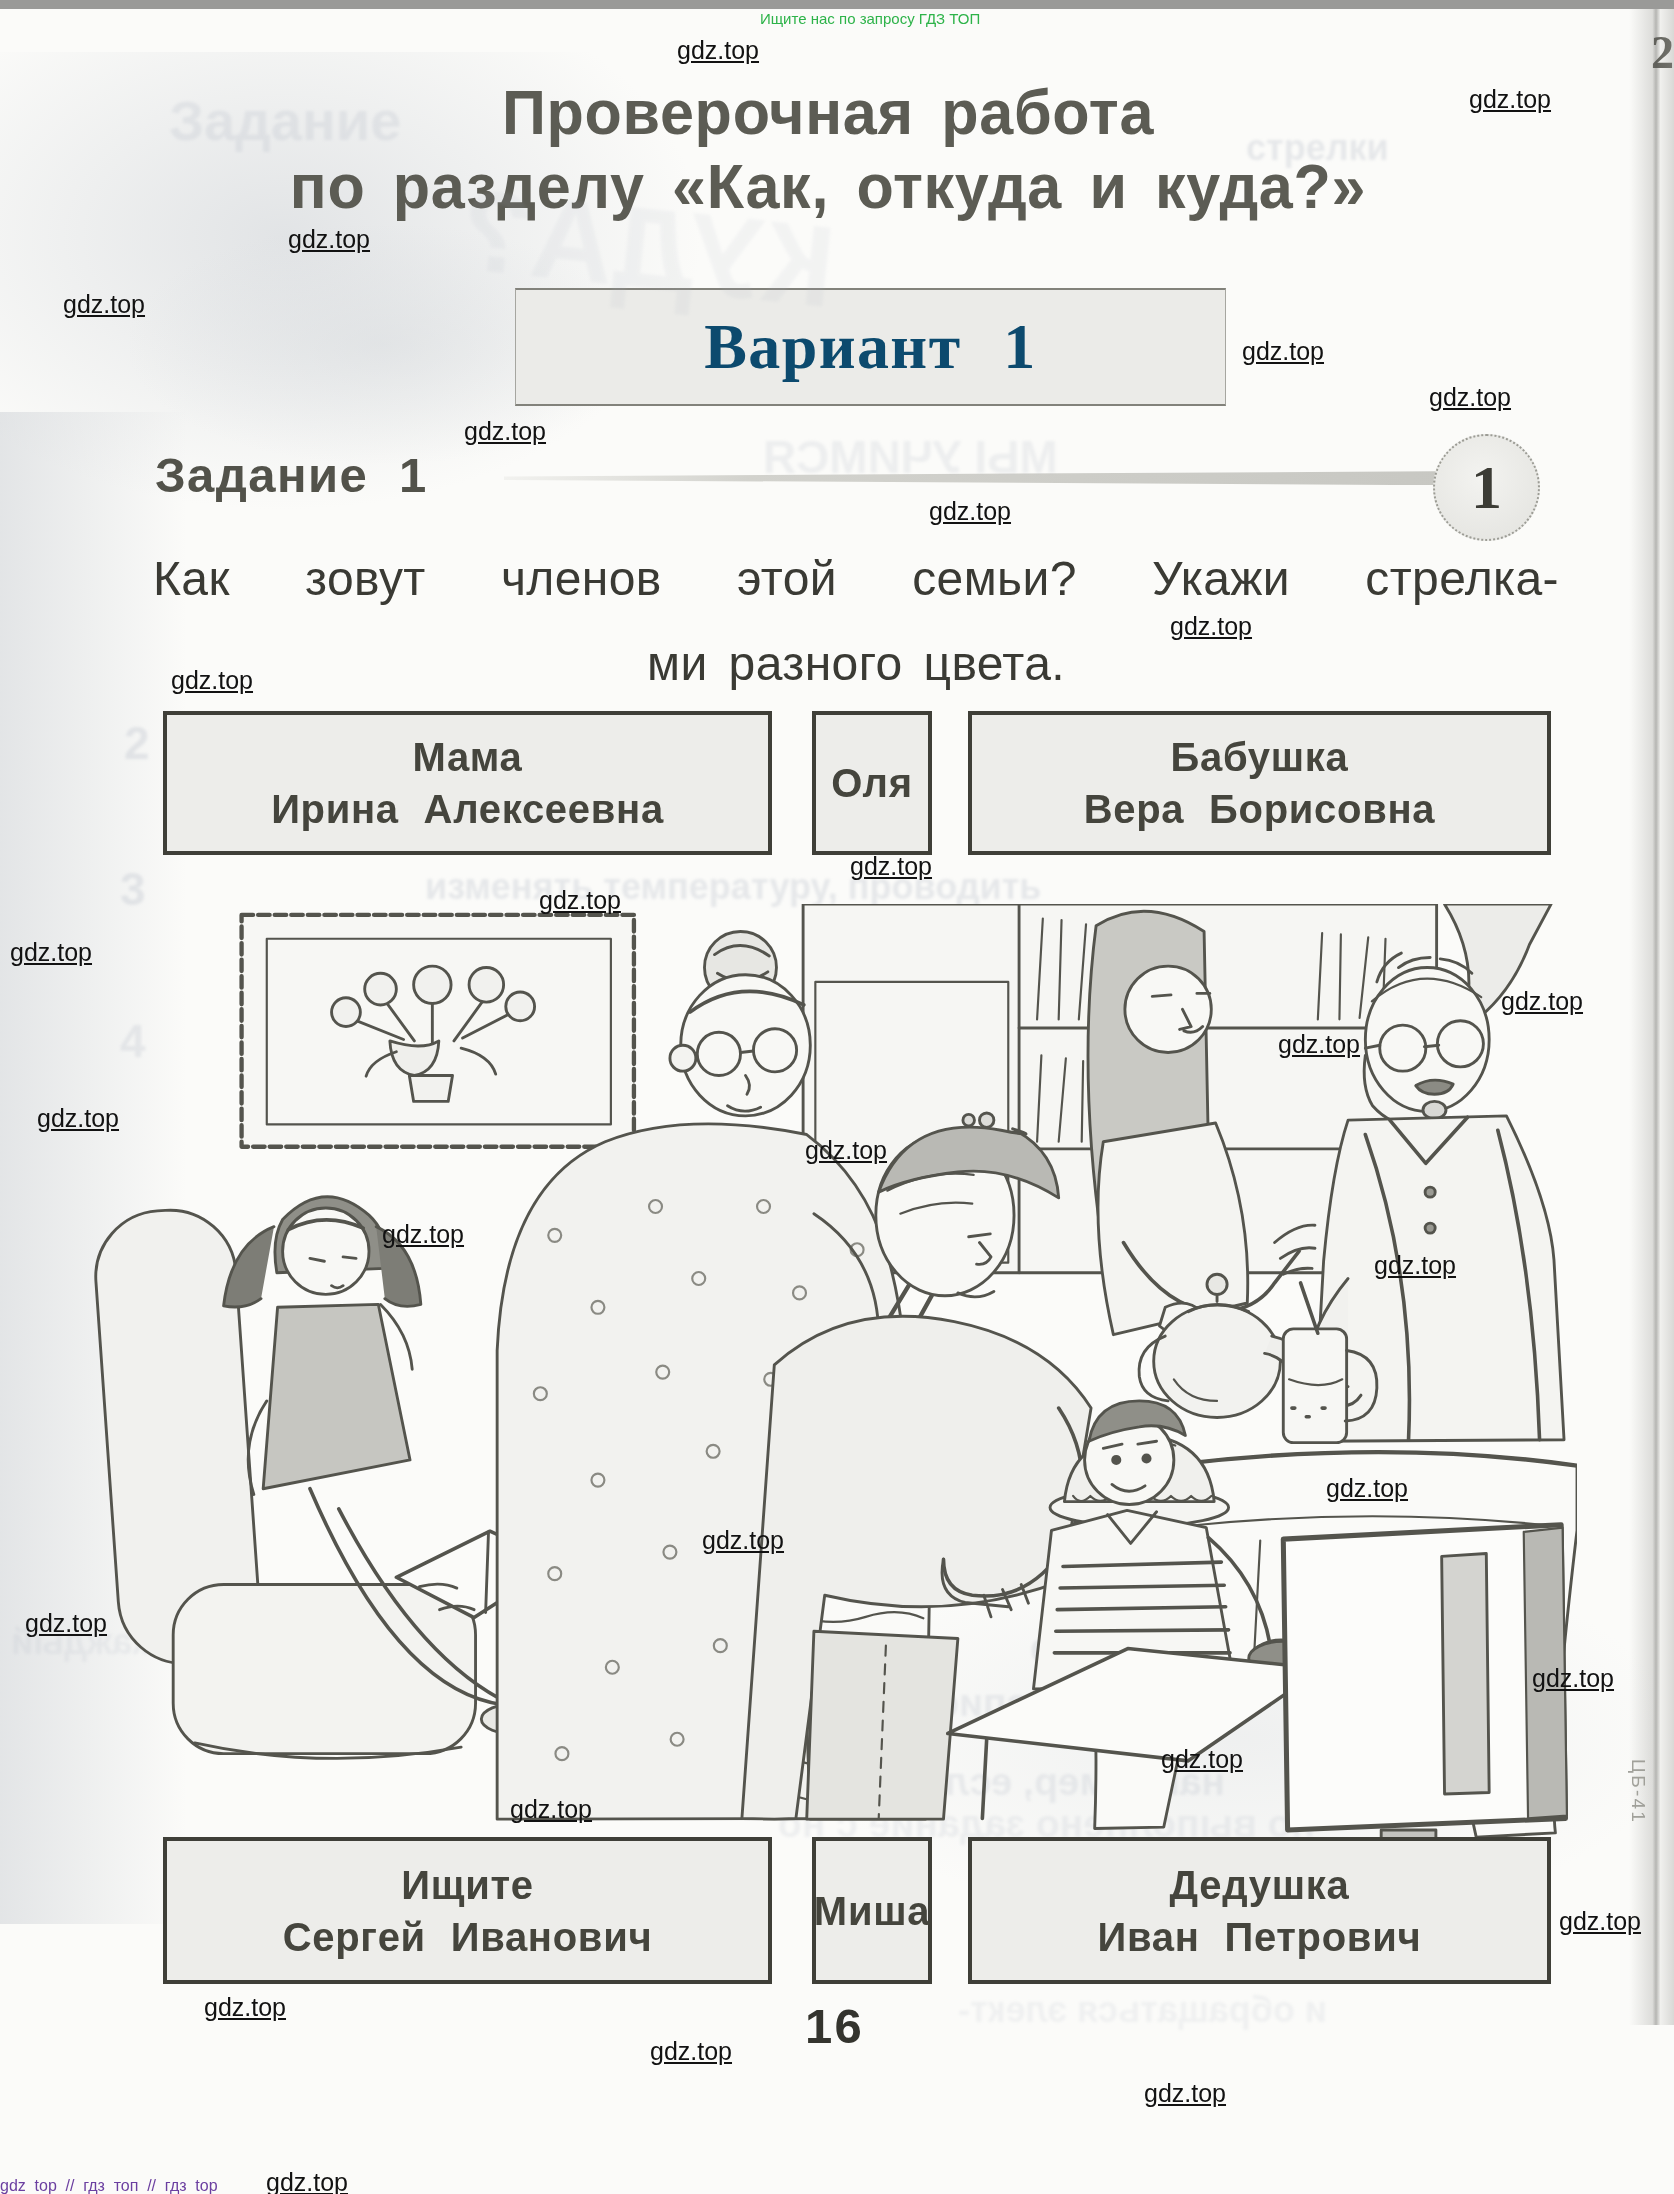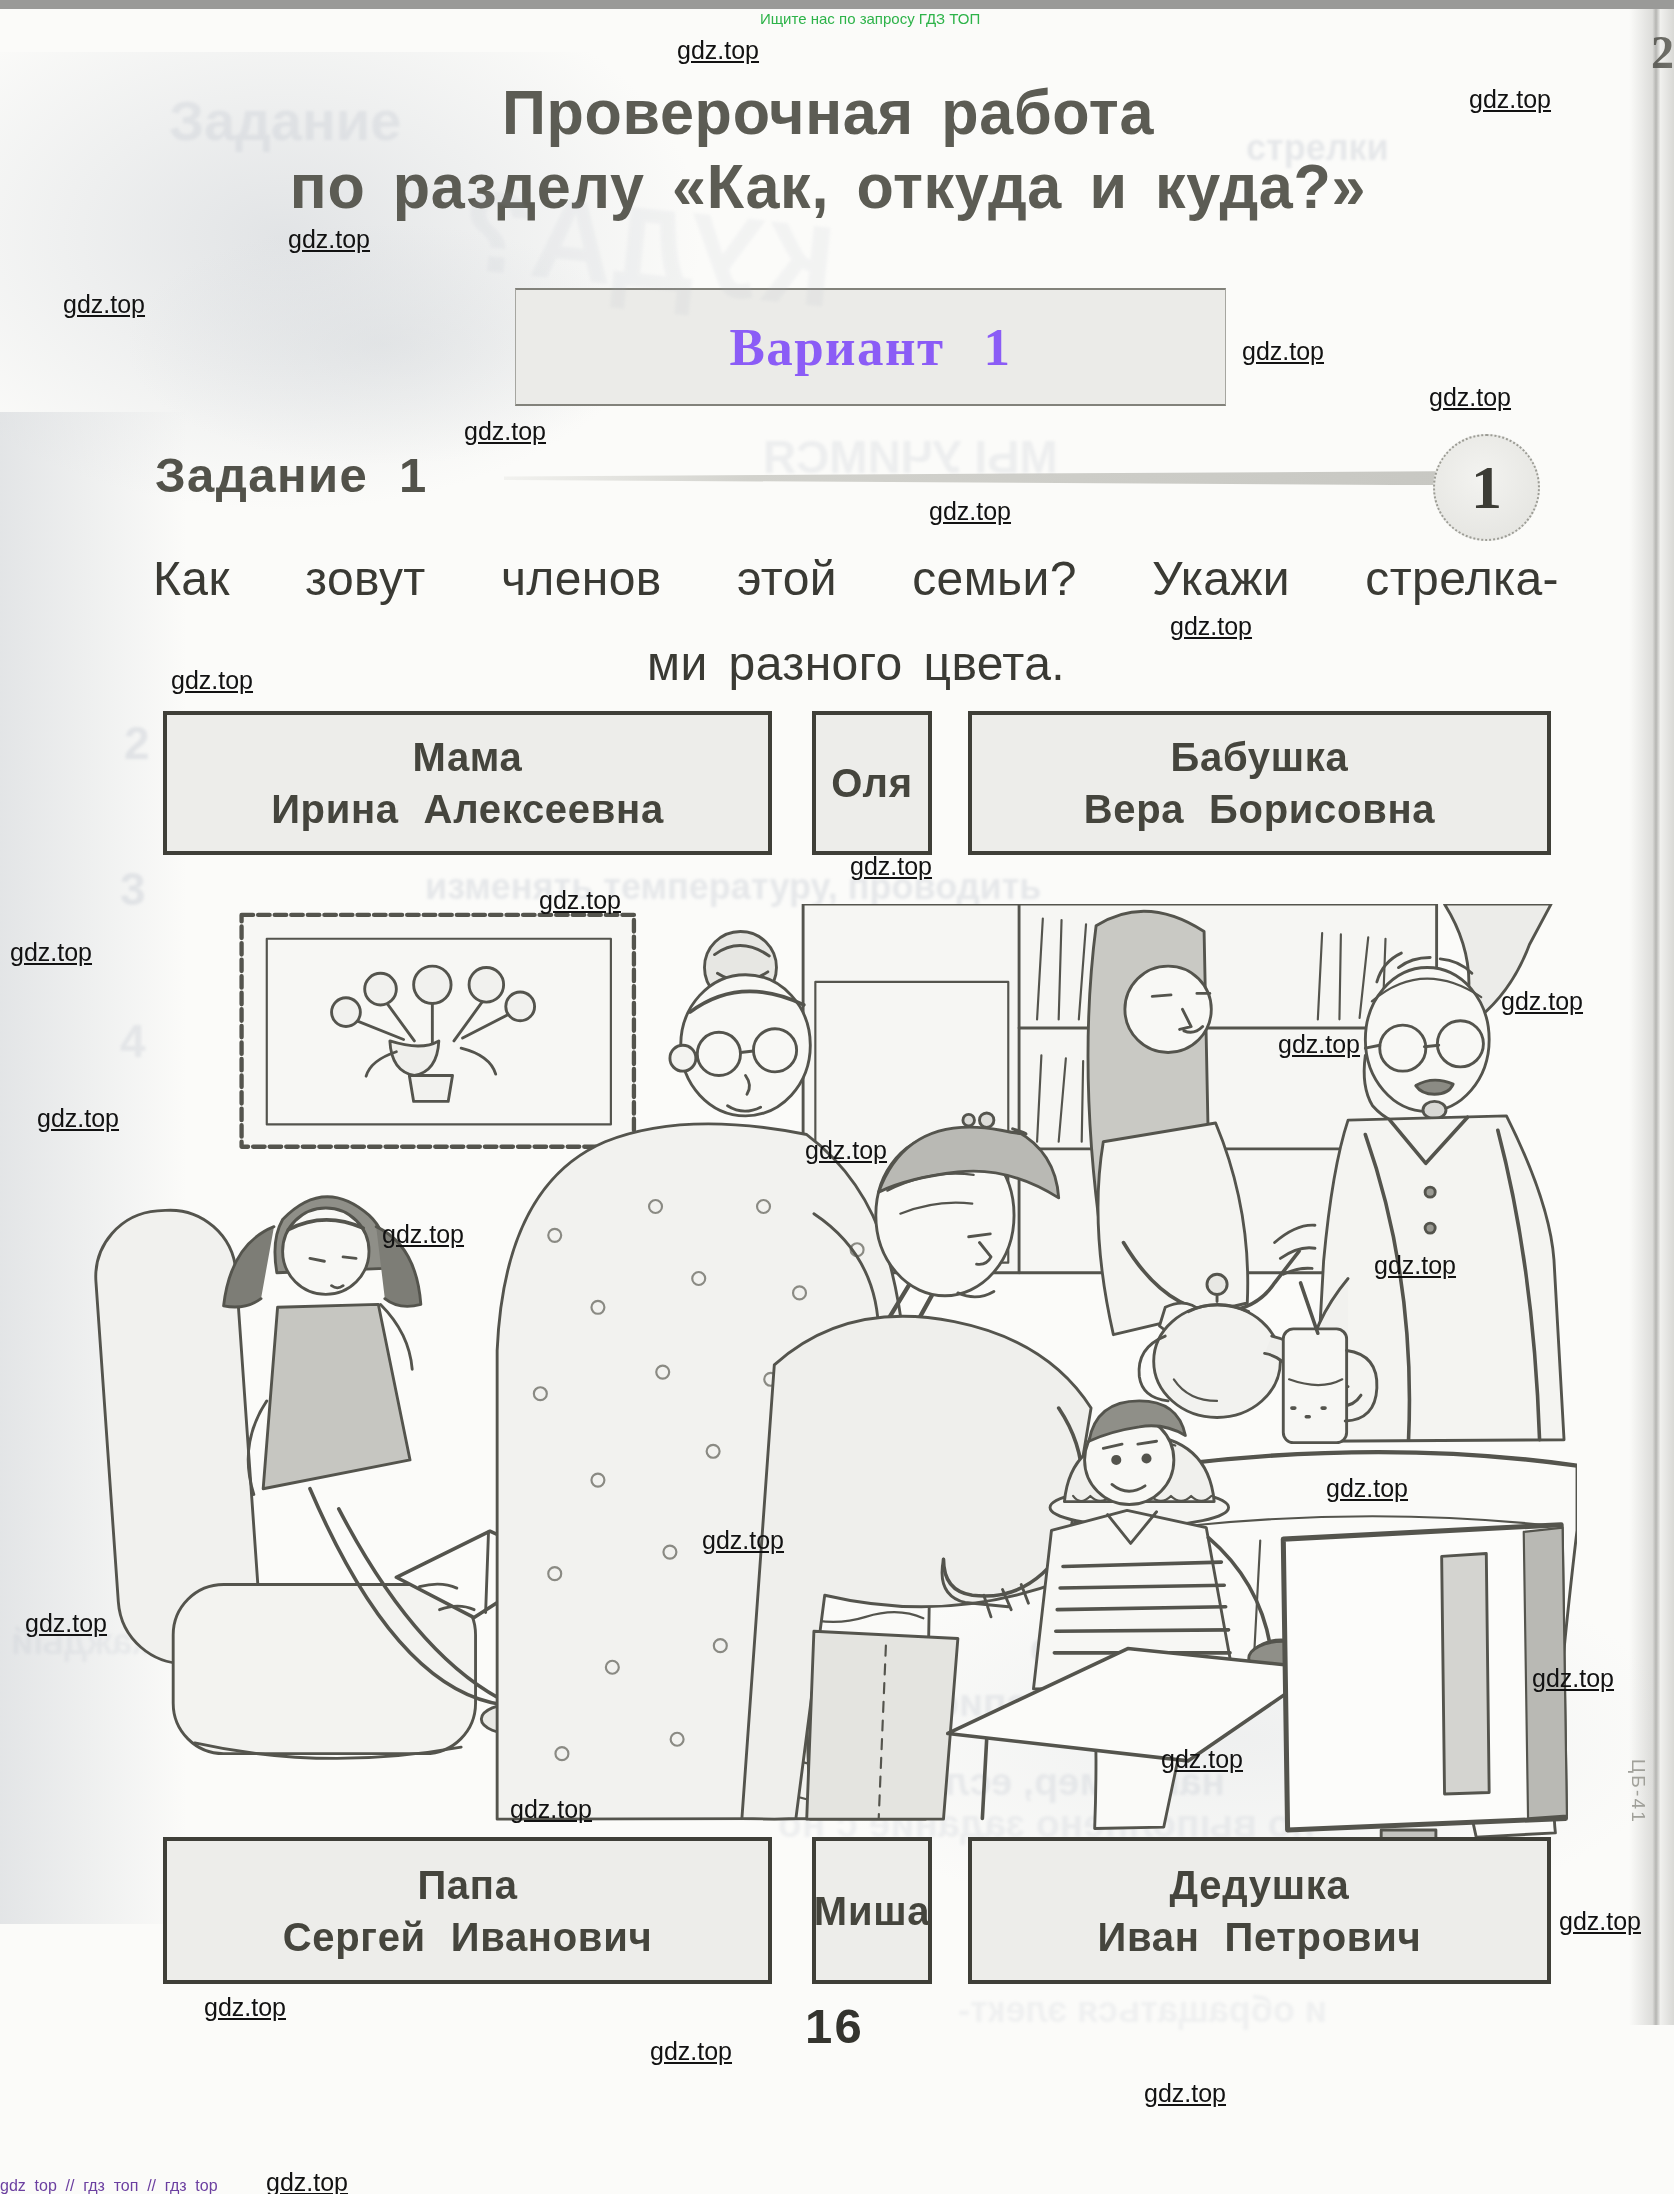--- a/index.html
+++ b/index.html
@@ -19,21 +19,21 @@
   .hint{position:absolute;left:760px;top:1.4px;font-size:15px;color:#2db349;white-space:nowrap;}
   .corner-num{position:absolute;left:1651px;top:17.3px;font-family:"Liberation Serif",serif;font-weight:bold;font-size:46px;color:#55554e;}
   .side-label{position:absolute;left:1649px;top:1750px;font-size:19px;color:#a2a29b;transform:rotate(90deg);transform-origin:left top;letter-spacing:2.2px;}
 
   .title{position:absolute;left:79px;top:66px;width:1498px;text-align:center;
     font-weight:bold;font-size:63px;line-height:1.18;color:#5c5c54;transform:scaleX(.97);letter-spacing:0.7px;word-spacing:10px;}
 
   .variant-box{position:absolute;left:515px;top:279px;width:709px;height:114px;
     background:#ebebe8;border:1.4px solid #a6a6a0;border-top:2.9px solid #82827b;border-bottom:2.9px solid #82827b;
     display:flex;align-items:center;justify-content:center;}
-  .variant-box span{font-family:"Liberation Serif",serif;font-weight:bold;font-size:53px;color:#8b5cf6;word-spacing:24.5px;letter-spacing:1.4px;text-align:center;}
+  .variant-box span{font-family:"Liberation Serif",serif;font-weight:bold;font-size:64px;color:#0c4a6e;word-spacing:24.5px;letter-spacing:1.4px;text-align:center;}
 
   .task-heading{position:absolute;left:155px;top:438px;font-weight:bold;font-size:49px;color:#52524a;letter-spacing:1.4px;word-spacing:16px;}
   .task-rule{position:absolute;left:504px;top:462px;width:972px;height:14.4px;
     background:linear-gradient(to right,#f2f2ef, #d2d2cd 25%, #c7c7c2);clip-path:polygon(0 38%,100% 0,100% 100%,0 62%);}
   .task-badge{position:absolute;left:1433px;top:425px;width:107px;height:107px;border-radius:50%;
     background:radial-gradient(circle at 45% 40%,#f3f3f0,#e2e2de);border:2.2px dotted #9c9c95;
     display:flex;align-items:center;justify-content:center;box-sizing:border-box;}
   .task-badge span{font-family:"Liberation Serif",serif;font-weight:bold;font-size:62px;color:#3c3c35;}
 
   .task-text{position:absolute;left:153px;top:527px;width:1406px;font-size:48px;color:#3a3a34;line-height:1.78;letter-spacing:0.4px;}
@@ -304,21 +304,21 @@
       <g>
         <path d="M1652 882 l386 -20 l6 408 l-386 16 z" fill="#fcfcfa" stroke-width="7"></path>
         <path d="M1872 906 l62 -4 l4 332 l-62 2 z" fill="#d4d4d0" stroke-width="4"></path>
         <path d="M1986 872 l54 -6 l6 400 l-54 4 z" fill="#b9b9b4" stroke-width="3"></path>
         <rect x="1788" y="1286" width="76" height="29" fill="#c3c3bf" stroke-width="4"></rect>
       </g>
     </g>
   </svg>
 
   <div class="card" style="left:163px;top:1828px;width:609px;height:147px;z-index:10;">
-    <div>Папа</div>
+    <div>Ищите</div>
     <div>Сергей Иванович</div>
   </div>
   <div class="card" style="left:812px;top:1828px;width:120px;height:147px;z-index:10;">
     <div>Миша</div>
   </div>
   <div class="card" style="left:968px;top:1828px;width:583px;height:147px;z-index:10;">
     <div>Дедушка</div>
     <div>Иван Петрович</div>
   </div>
 

